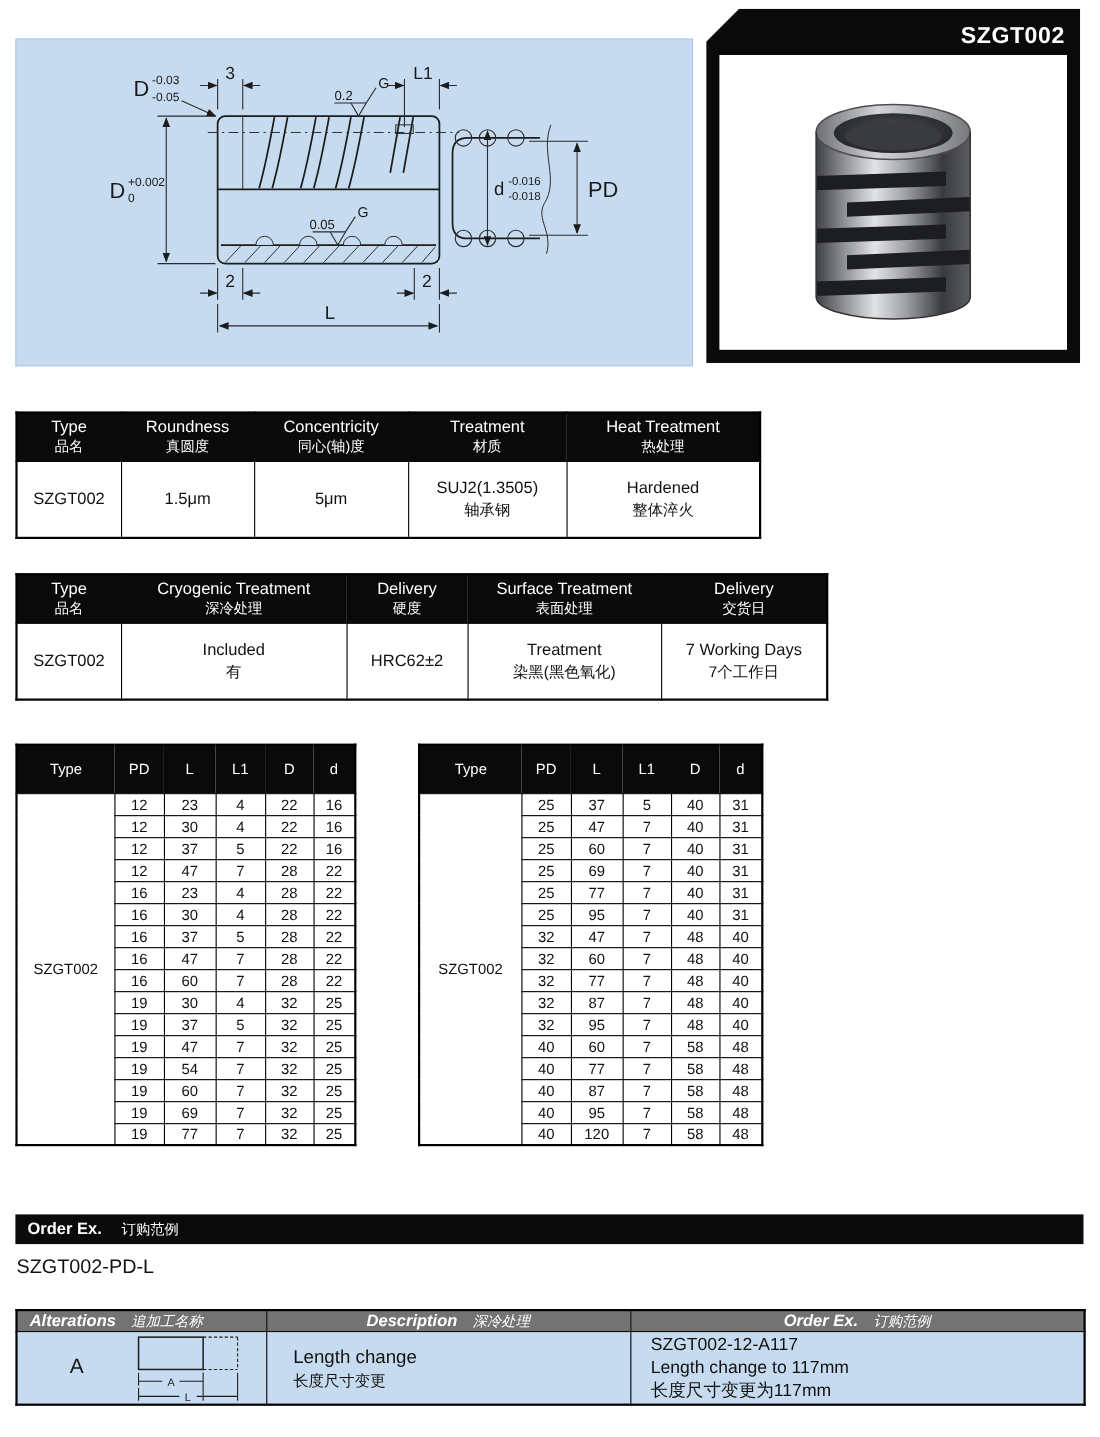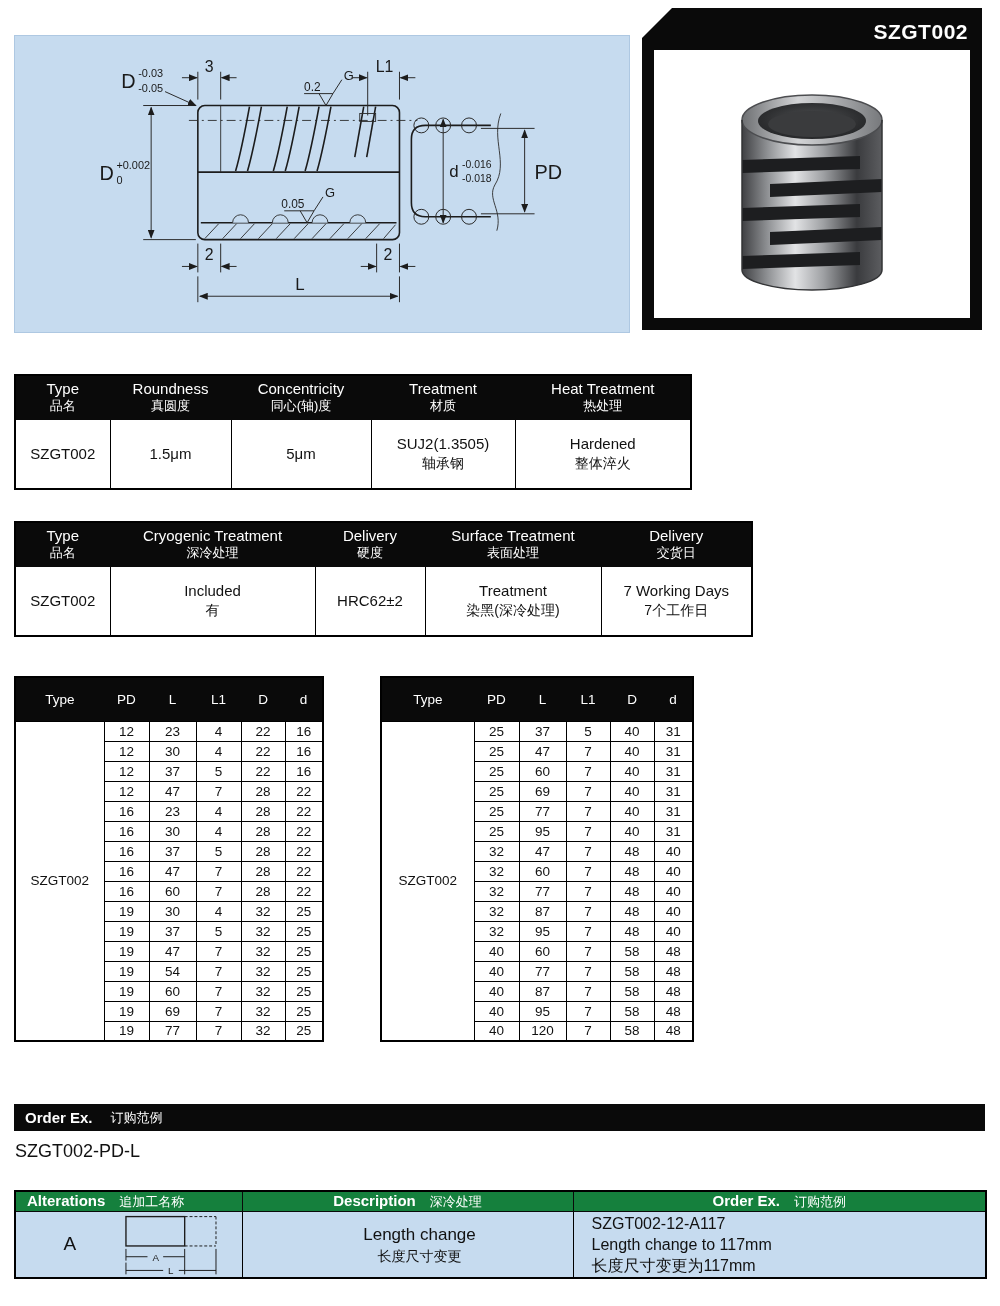--- a/index.html
+++ b/index.html
@@ -48,29 +48,29 @@
 
   
   .order-bar { position:absolute; left:14px; top:1104px; width:971px; height:27px;
     background:#0a0a0a; color:#fff; display:flex; align-items:center; padding-left:11px; }
   .order-bar .en { font-size:15px; font-weight:bold; }
   .order-bar .zh { font-size:13px; margin-left:18px; font-weight:normal; }
   .order-example { position:absolute; left:15px; top:1141px; font-size:18px; color:#111; }
 
   
   .alt-table { position:absolute; left:14px; top:1190px; width:971px; border:2.5px solid #000; table-layout:fixed; }
-  .alt-table th { background:#15803d; color:#fff; font-weight:normal; height:14px; border:1px solid #0a0a0a; }
+  .alt-table th { background:#737373; color:#fff; font-weight:normal; height:14px; border:1px solid #0a0a0a;font-style:italic; }
   .alt-table td { background:#c6dbef; border:1.5px solid #000; height:66px; vertical-align:middle; }
   .alt-h-en { font-size:15px; font-weight:bold; }
   .alt-h-zh { font-size:13px; margin-left:14px; font-weight:normal; }
   .alt-th-left { text-align:left; padding-left:11px; }
   .alt-cell-code { }
   .code-flex { display:flex; align-items:center; justify-content:space-between; padding:0 18px 0 0; }
   .alt-code { font-size:19px; width:110px; text-align:center; }
-  .alt-desc { padding-left:24px;text-align:center; }
+  .alt-desc { padding-left:24px; }
   .alt-desc .d-en { display:block; font-size:17px; line-height:23px; }
   .alt-desc .d-zh { display:block; font-size:14px; line-height:20px; }
   .alt-order { padding-left:18px; }
   .alt-order div { font-size:16px; line-height:21px; }
 </style>
 </head>
 <body>
 
 <div class="page">
 
@@ -355,21 +355,21 @@
           </td>
         <td>
             <span class="c-en">Included</span>
             <span class="c-zh">有</span>
           </td>
         <td>
             <span class="c-en">HRC62±2</span>
           </td>
         <td>
             <span class="c-en">Treatment</span>
-            <span class="c-zh">染黑(深冷处理)</span>
+            <span class="c-zh">染黑(黑色氧化)</span>
           </td>
         <td>
             <span class="c-en">7 Working Days</span>
             <span class="c-zh">7个工作日</span>
           </td>
       </tr>
     </tbody>
   </table>
 
   <table class="dim-table dim-left">

